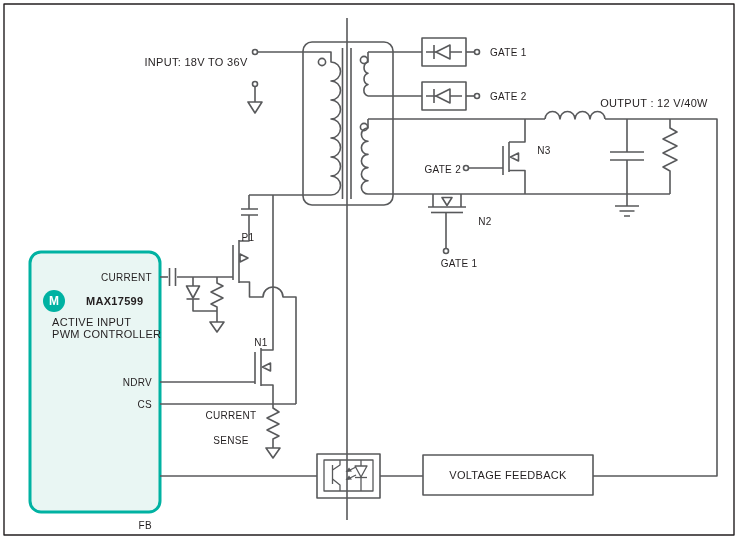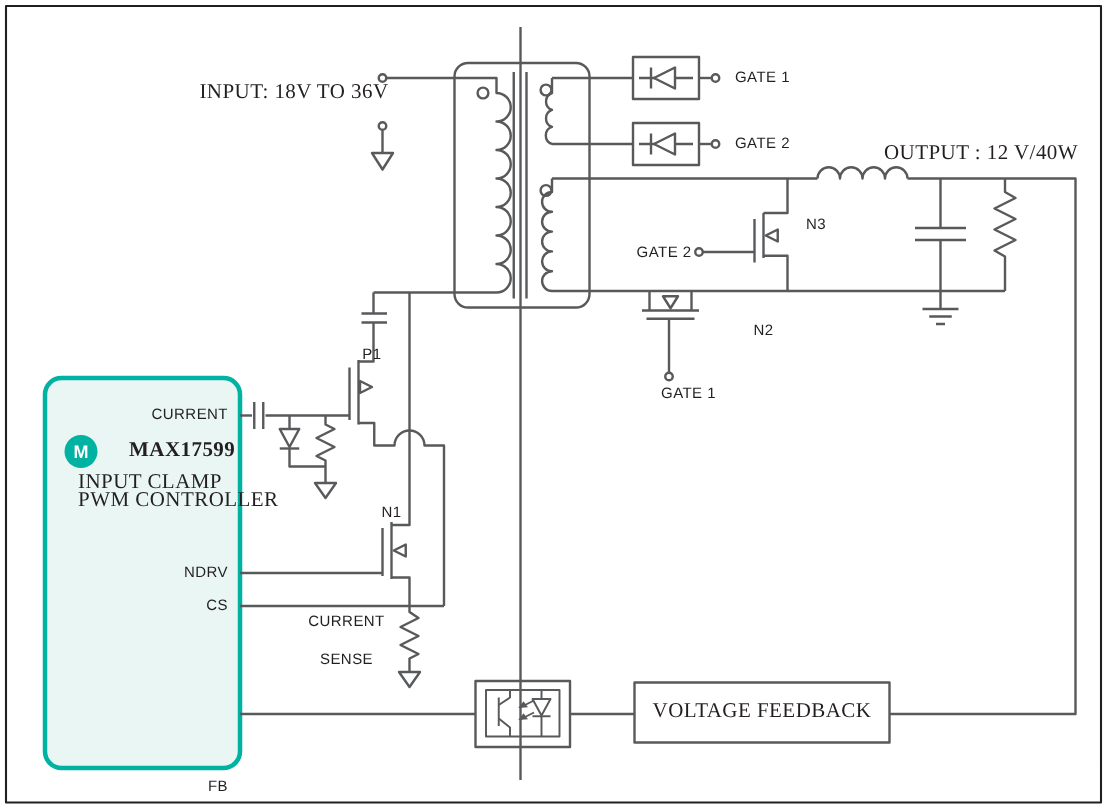--- a/index.html
+++ b/index.html
@@ -10,21 +10,21 @@
       stroke:#58595b;fill:none;stroke-width:1.6;stroke-linejoin:round;stroke-linecap:butt;}
   #wires .thin{stroke-width:1.3;}
   #wires .tri{fill:#ffffff;}
   #wires .fillhead{fill:#58595b;stroke:none;}
   #wires .icbox{fill:#e9f6f3;stroke:#00b2a2;stroke-width:3;}
   #wires .frame{stroke:#231f20;stroke-width:1.4;}
   .lbl{position:absolute;font-size:10px;letter-spacing:0.3px;white-space:nowrap;
        transform:translate(-50%,-50%);color:#231f20;}
   .lbl.left{transform:translate(0,-50%);}
   .lbl.right{transform:translate(-100%,-50%);}
-  .lbl.big{font-size:14px;font-family:Liberation Serif, serif;}
+  .lbl.big{font-size:11px;}
   .lbl.bold{font-weight:bold;padding-left:16px;}
   .lbl.center2{text-align:center;line-height:13px;}
   #logo{position:absolute;left:43px;top:290px;width:22px;height:22px;border-radius:50%;
         background:#00b2a2;color:#fff;font-weight:bold;font-size:12px;display:flex;
         align-items:center;justify-content:center;transform:none;}
 </style>
 </head>
 <body>
 
 <div id="stage">
@@ -175,30 +175,30 @@
   </g>
 
 </svg>
 
 <div class="lbl big" style="left:196px;top:62px;">INPUT: 18V TO 36V</div>
 <div class="lbl left" style="left:490px;top:52px;">GATE 1</div>
 <div class="lbl left" style="left:490px;top:96px;">GATE 2</div>
 <div class="lbl big" style="left:654px;top:103px;">OUTPUT : 12 V/40W</div>
 <div class="lbl" style="left:544px;top:150px;">N3</div>
 <div class="lbl right" style="left:461px;top:169px;">GATE 2</div>
-<div class="lbl" style="left:485px;top:221px;margin-left:24px;">N2</div>
+<div class="lbl" style="left:485px;top:221px;">N2</div>
 <div class="lbl" style="left:459px;top:263px;">GATE 1</div>
 <div class="lbl" style="left:227px;top:237px;padding-left:42px;">P1</div>
 <div class="lbl" style="left:261px;top:342px;text-align:right;">N1</div>
 <div class="lbl center2" style="left:231px;top:415px;">CURRENT</div>
 <div class="lbl center2" style="left:231px;top:440px;">SENSE</div>
 <div class="lbl big" style="left:508px;top:475px;">VOLTAGE FEEDBACK</div>
 
 <div id="logo">M</div>
 <div class="lbl bold big left" style="left:70px;top:301px;">MAX17599</div>
-<div class="lbl big left" style="left:52px;top:322px;">INPUT CLAMP</div>
+<div class="lbl big left" style="left:52px;top:322px;">ACTIVE INPUT</div>
 <div class="lbl big left" style="left:52px;top:334px;">PWM CONTROLLER</div>
 <div class="lbl right" style="left:152px;top:277px;">CURRENT</div>
 <div class="lbl right" style="left:152px;top:382px;">NDRV</div>
 <div class="lbl right" style="left:152px;top:404px;">CS</div>
 <div class="lbl right" style="left:152px;top:477px;margin-top:48px;">FB</div>
 
 </div>
 
 </body></html>

